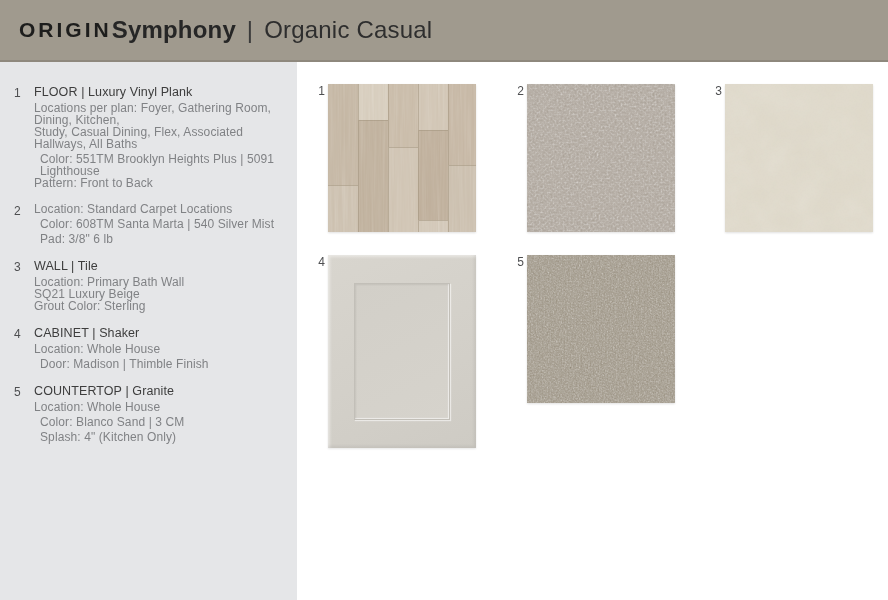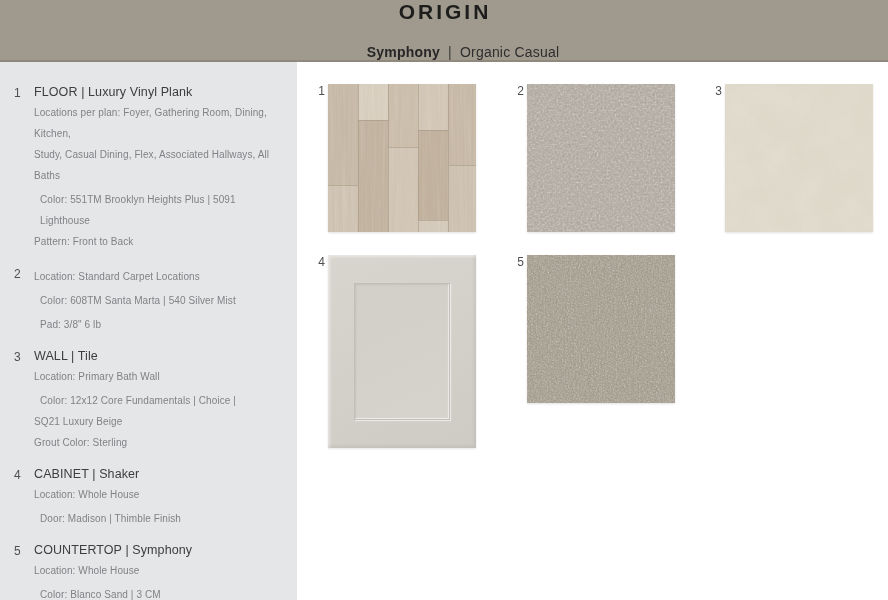--- a/index.html
+++ b/index.html
@@ -9,29 +9,28 @@
     background:#ffffff;
     position:relative;
     overflow:hidden;
   }
 
   
   .header {
     position:absolute; left:0; top:0; width:888px; height:62px;
     background:#a09a8e;
     border-bottom:2px solid #8e887d;
-    display:flex; align-items:center; justify-content:space-between;
+    display:flex; align-items:center; justify-content:flex-start;
     padding:0 17px 0 19px;
-    flex-direction:column;
   }
   .brand {
     font-size:21px; font-weight:bold; color:#1d1d1c;
     letter-spacing:3px;
   }
-  .collection-line { font-size:14px; color:#262626; letter-spacing:0.2px;margin-left:36px; }
+  .collection-line { font-size:24px; color:#262626; letter-spacing:0.2px; }
   .collection-line .coll-name { font-weight:bold; }
   .collection-line .sep { font-weight:300; color:#3a3a3a; padding:0 4px; }
   .collection-line .style-name { font-weight:400; color:#2e2e2e; }
 
   
   .sidebar {
     position:absolute; left:0; top:62px; width:297px; height:538px;
     background:#e5e6e8;
     padding:23px 14px 0 14px;
   }
@@ -39,21 +38,21 @@
   .legend-num {
     width:20px; flex:0 0 20px;
     font-size:12px; color:#4e4f51; padding-top:1px;
   }
   .legend-body { width:249px; }
   .legend-title {
     font-size:12.5px; color:#3d3d3d; letter-spacing:0.1px;
     margin-bottom:3px;
   }
   .detail {
-    font-size:10px; color:#808285; line-height:21px;
+    font-size:12px; color:#808285; line-height:12px;
     letter-spacing:0.1px;
   }
   .detail.g { margin-top:3px;margin-left:6px; }
 
   
   .board {
     position:absolute; left:297px; top:62px; width:591px; height:538px;
     background:#ffffff;
   }
   .swatch { position:absolute; }
@@ -114,39 +113,38 @@
       <div class="detail g">Color: 608TM Santa Marta | 540 Silver Mist</div>
       <div class="detail g">Pad: 3/8" 6 lb</div>
     </div>
   </div>
 
   <div class="legend-item">
     <div class="legend-num">3</div>
     <div class="legend-body">
       <div class="legend-title">WALL | Tile</div>
       <div class="detail">Location: Primary Bath Wall</div>
-      <div class="detail g">Color: 12x12 Core Fundamentals | Choice |</div>
       <div class="detail">SQ21 Luxury Beige</div>
       <div class="detail">Grout Color: Sterling</div>
     </div>
   </div>
 
   <div class="legend-item">
     <div class="legend-num">4</div>
     <div class="legend-body">
       <div class="legend-title">CABINET | Shaker</div>
       <div class="detail">Location: Whole House</div>
       <div class="detail g">Door: Madison | Thimble Finish</div>
     </div>
   </div>
 
   <div class="legend-item">
     <div class="legend-num">5</div>
     <div class="legend-body">
-      <div class="legend-title">COUNTERTOP | Symphony</div>
+      <div class="legend-title">COUNTERTOP | Granite</div>
       <div class="detail">Location: Whole House</div>
       <div class="detail g">Color: Blanco Sand | 3 CM</div>
       <div class="detail g">Splash: 4" (Kitchen Only)</div>
     </div>
   </div>
 
 </div>
 
 <div class="board">
 

